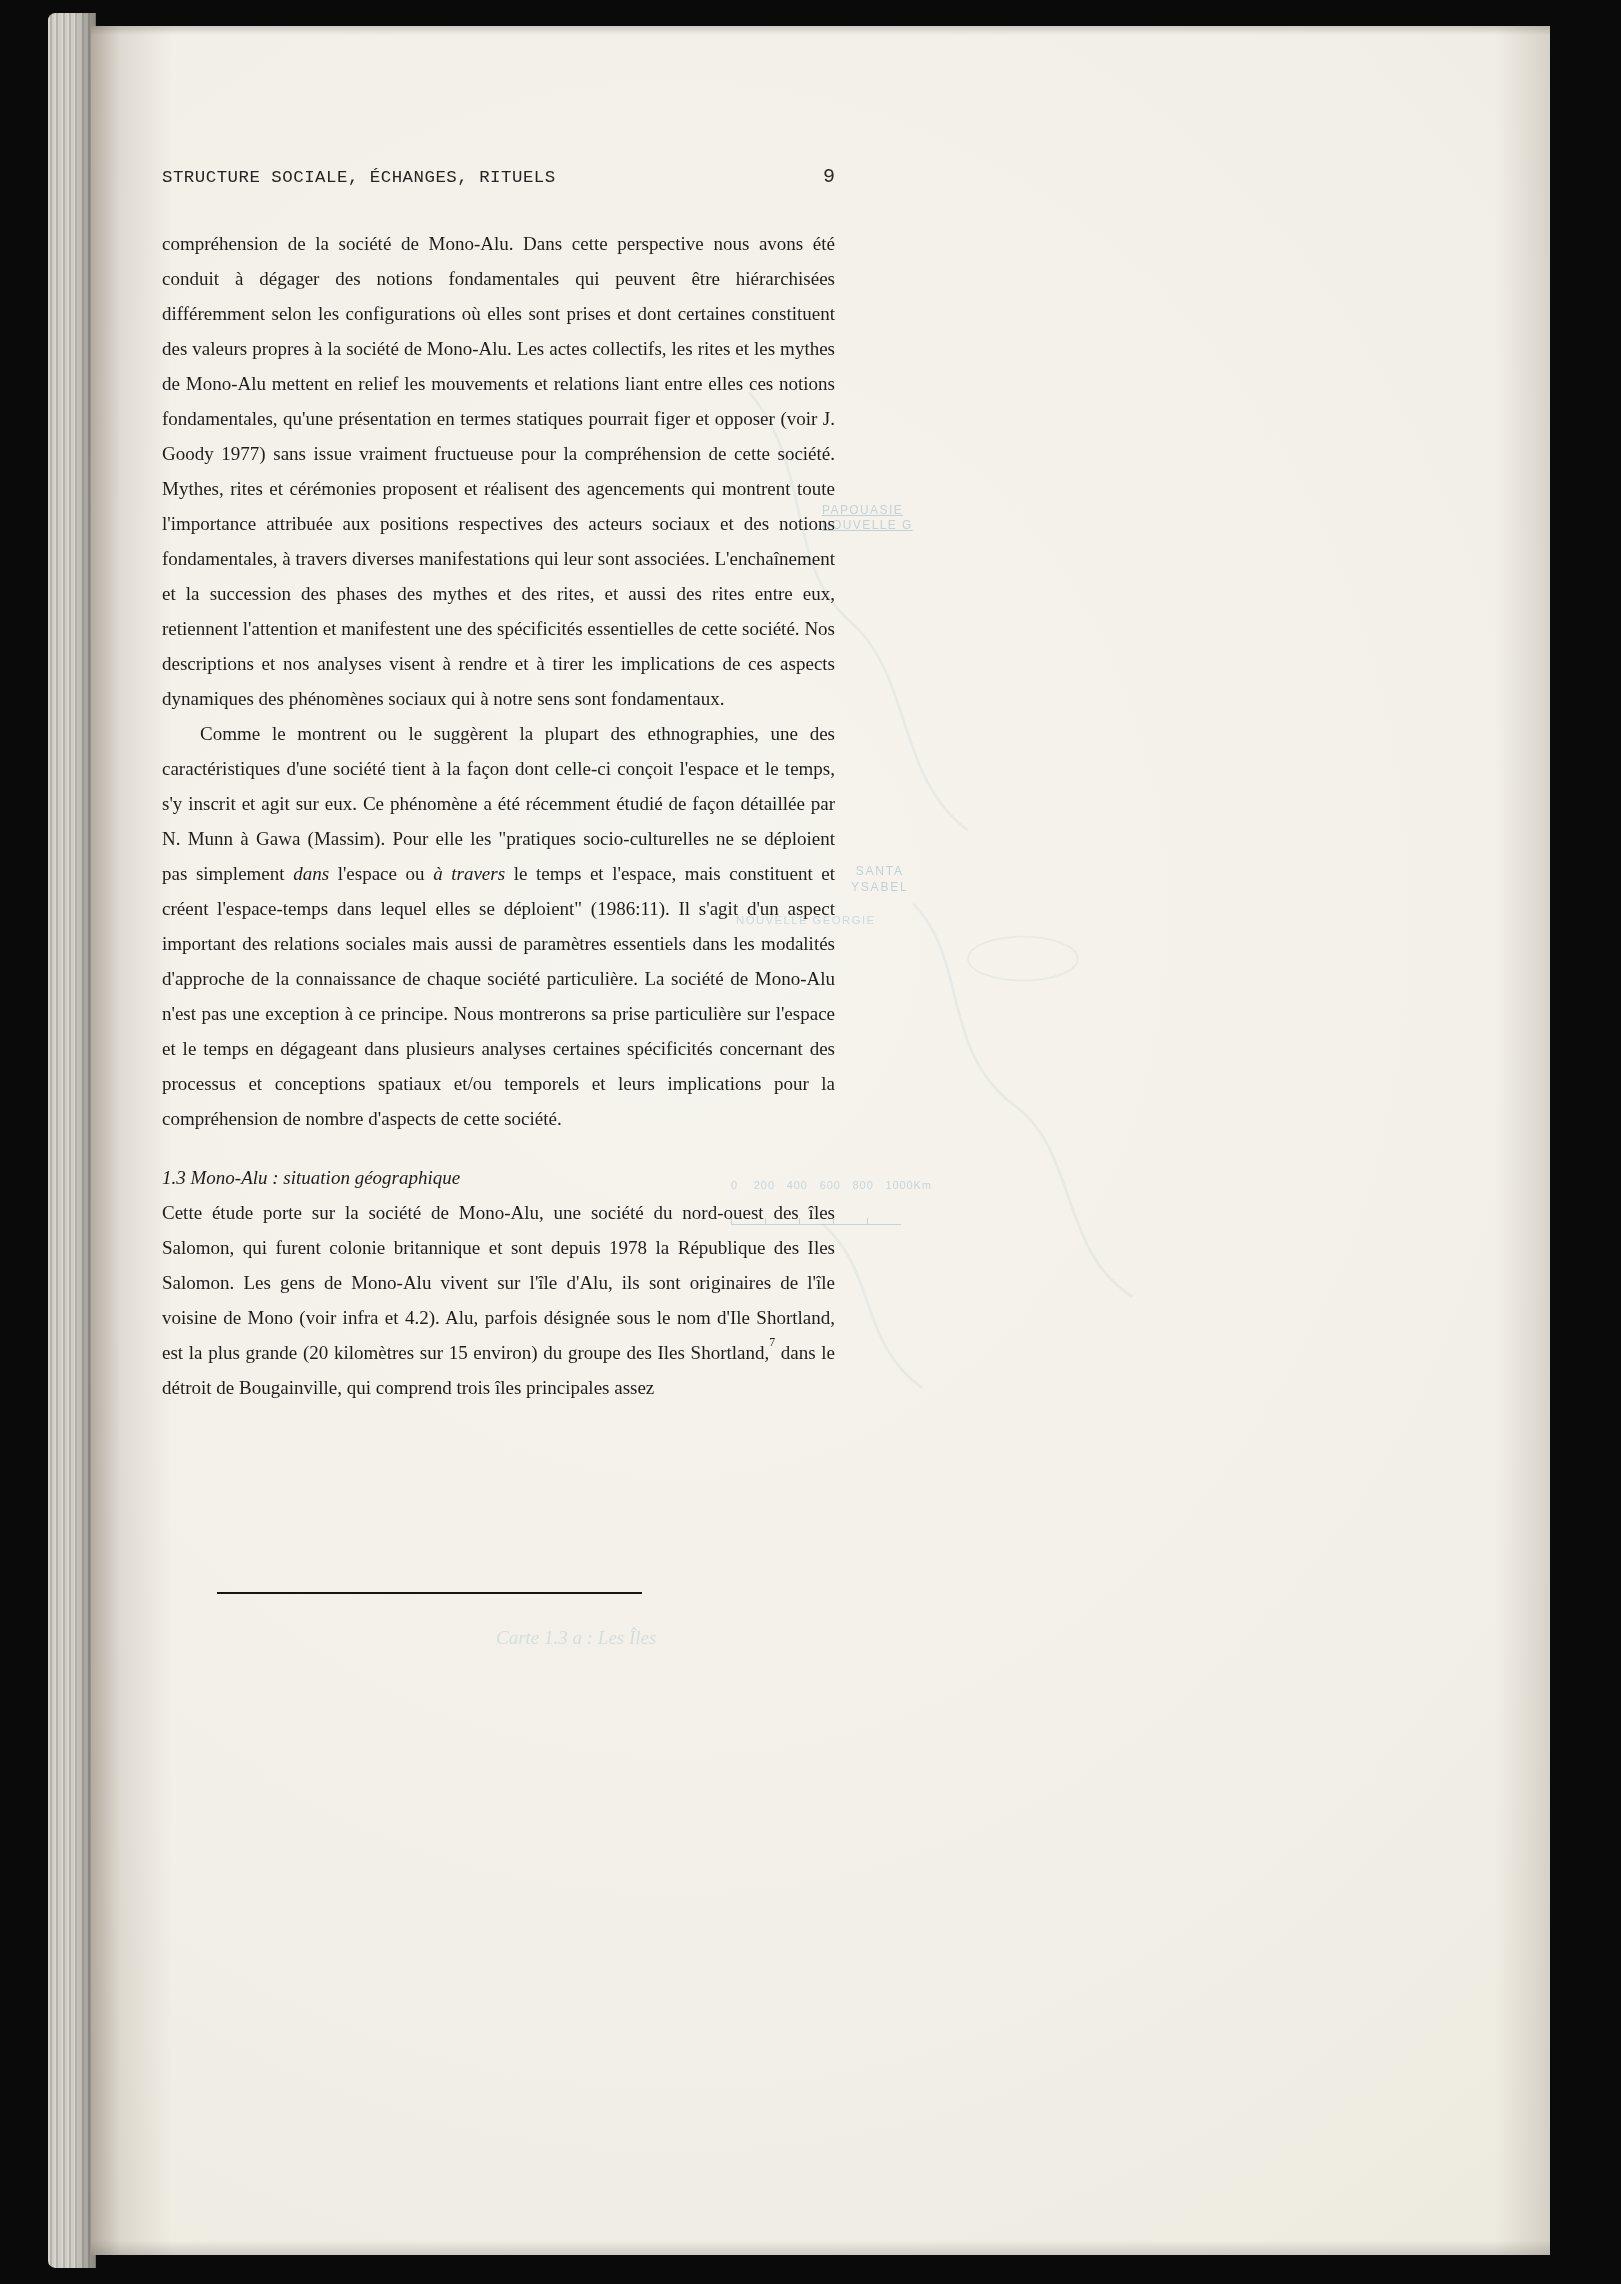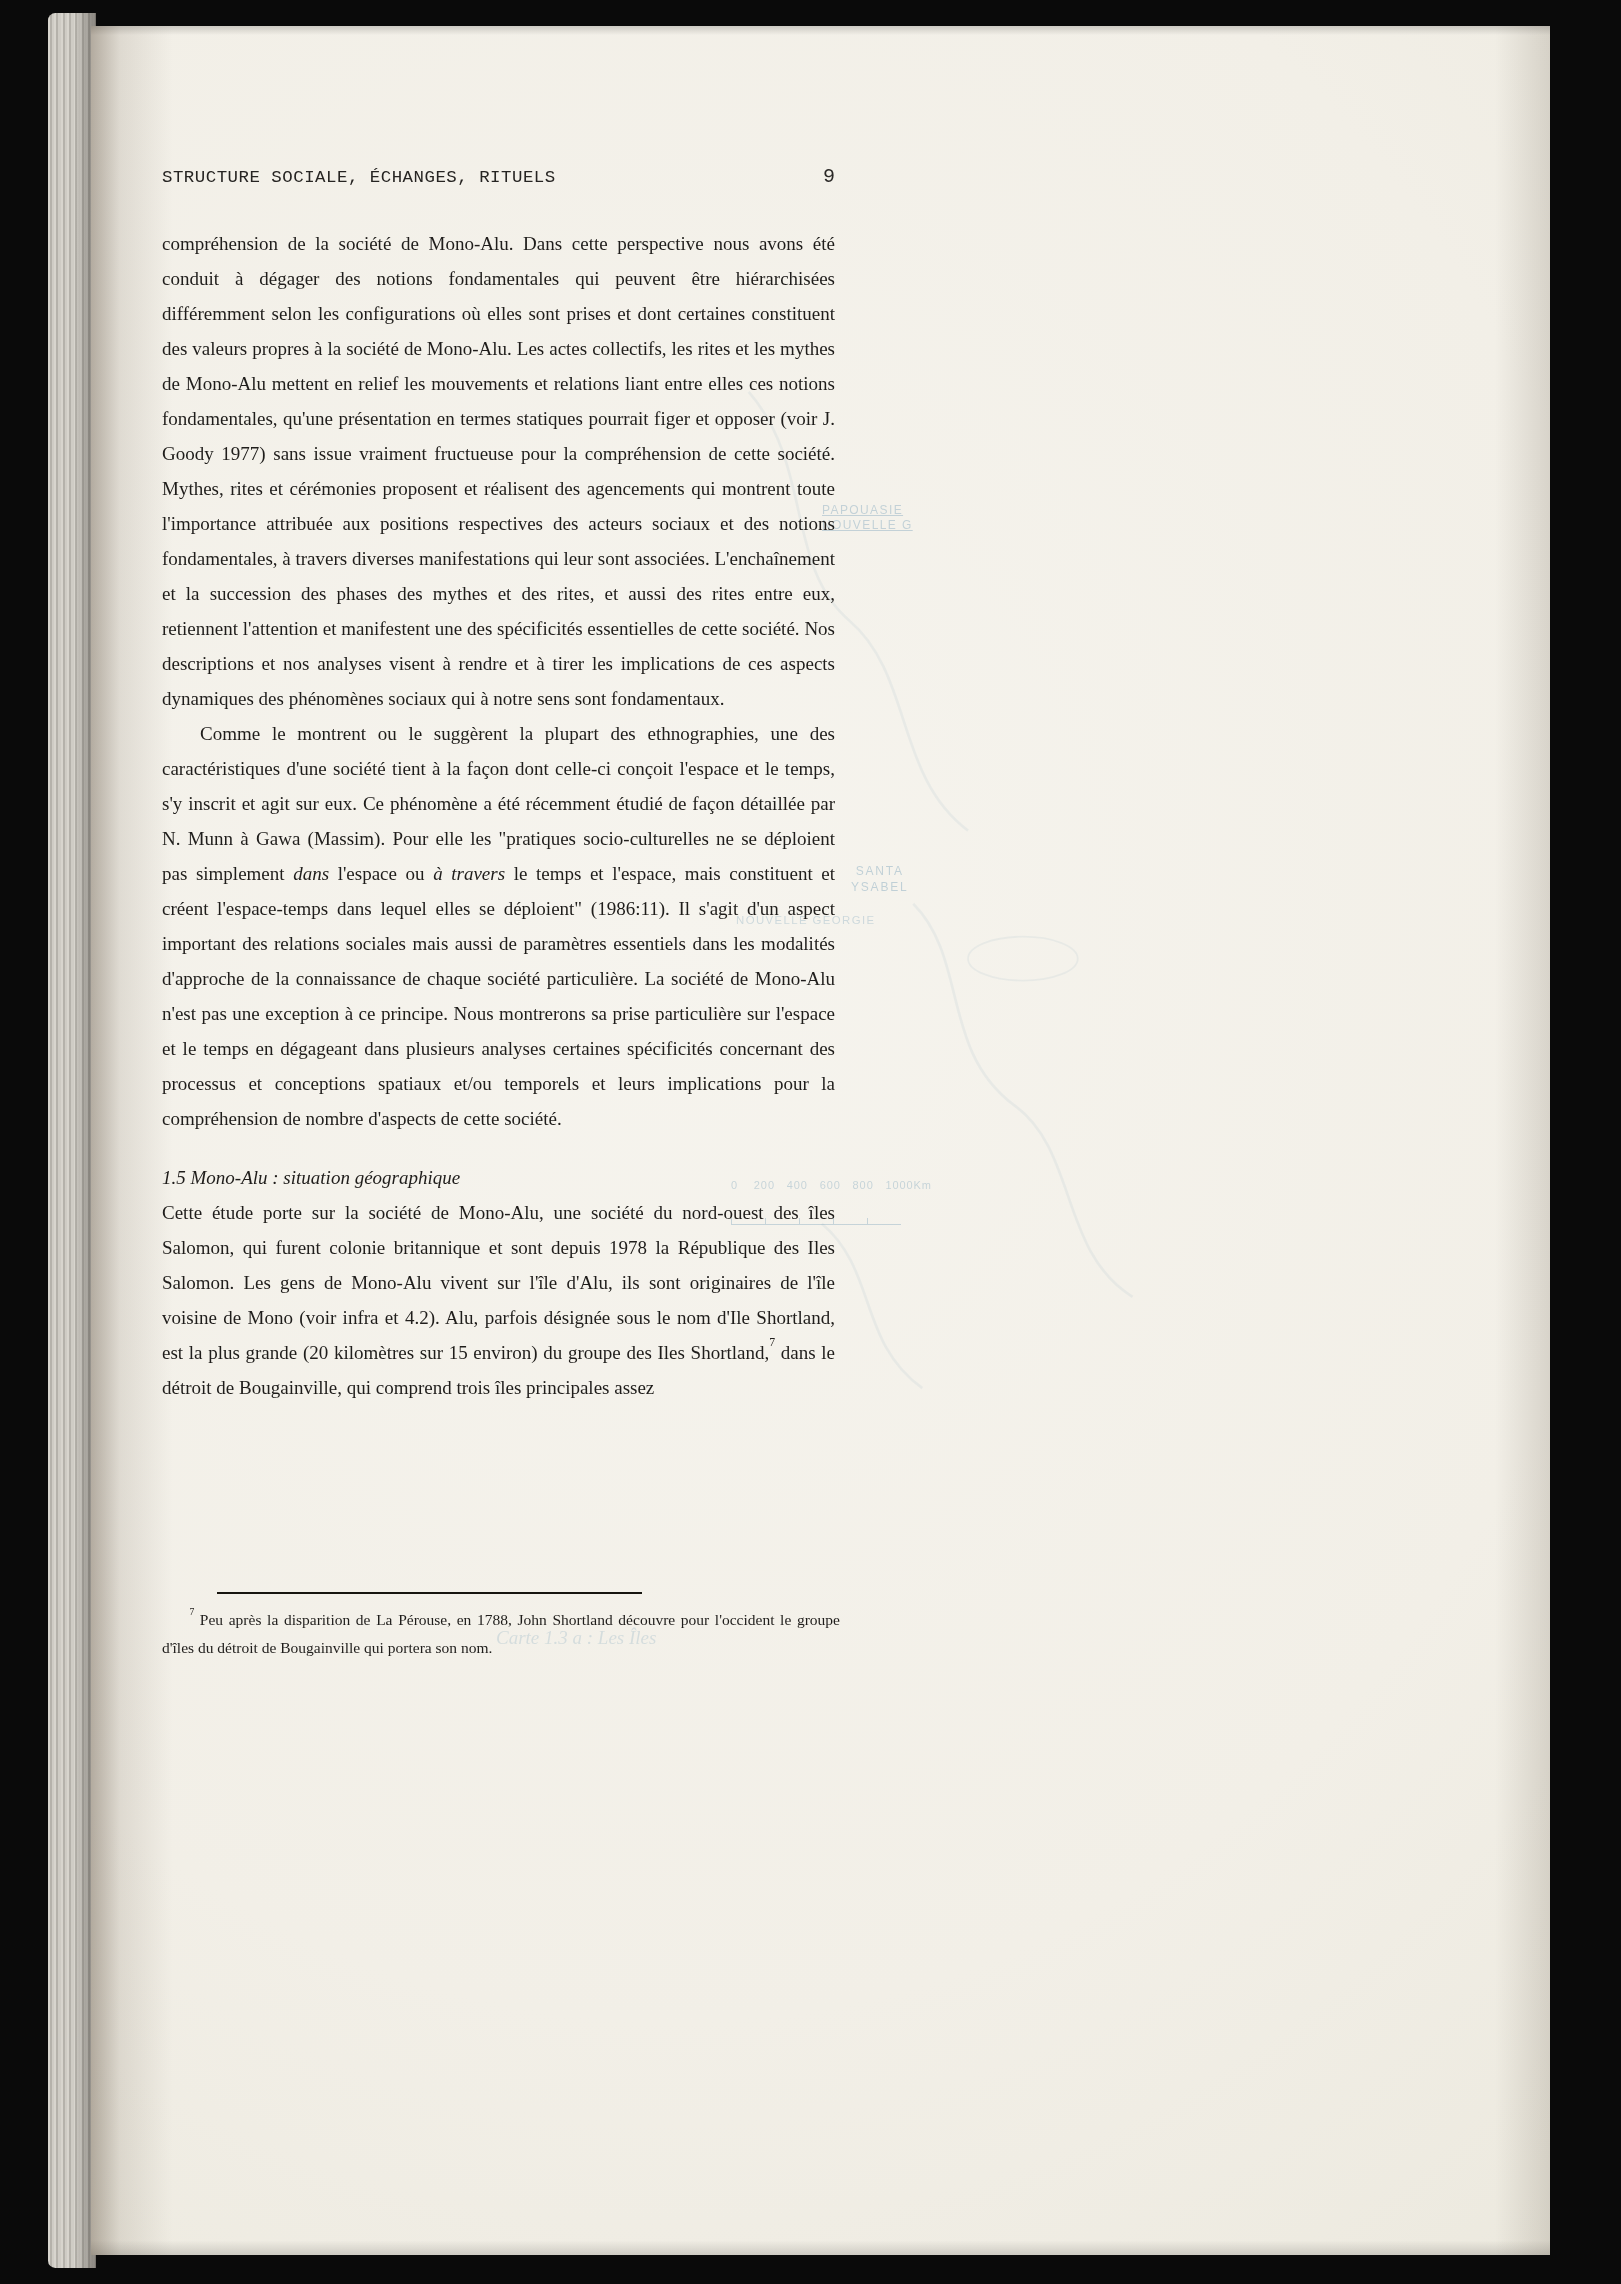--- a/index.html
+++ b/index.html
@@ -119,25 +119,24 @@
     <div class="ghost ghost-carte">Carte 1.3 a : Les Îles</div>
 
     <div class="content">
       <div class="header-row">
         <span class="running-title">STRUCTURE SOCIALE, ÉCHANGES, RITUELS</span>
         <span class="page-number">9</span>
       </div>
       <div id="body-text" class="body-text">
           <p class="para"><span>compréhension de la société de Mono-Alu. Dans cette perspective nous avons été conduit à dégager des notions fondamentales qui peuvent être hiérarchisées différemment selon les configurations où elles sont prises et dont certaines constituent des valeurs propres à la société de Mono-Alu. Les actes collectifs, les rites et les mythes de Mono-Alu mettent en relief les mouvements et relations liant entre elles ces notions fondamentales, qu'une présentation en termes statiques pourrait figer et opposer (voir J. Goody 1977) sans issue vraiment fructueuse pour la compréhension de cette société. Mythes, rites et cérémonies proposent et réalisent des agencements qui montrent toute l'importance attribuée aux positions respectives des acteurs sociaux et des notions fondamentales, à travers diverses manifestations qui leur sont associées. L'enchaînement et la succession des phases des mythes et des rites, et aussi des rites entre eux, retiennent l'attention et manifestent une des spécificités essentielles de cette société. Nos descriptions et nos analyses visent à rendre et à tirer les implications de ces aspects dynamiques des phénomènes sociaux qui à notre sens sont fondamentaux.</span></p>
           <p class="para indent"><span>Comme le montrent ou le suggèrent la plupart des ethnographies, une des caractéristiques d'une société tient à la façon dont celle-ci conçoit l'espace et le temps, s'y inscrit et agit sur eux. Ce phénomène a été récemment étudié de façon détaillée par N. Munn à Gawa (Massim). Pour elle les "pratiques socio-culturelles ne se déploient pas simplement </span><span class="it">dans</span><span> l'espace ou </span><span class="it">à travers</span><span> le temps et l'espace, mais constituent et créent l'espace-temps dans lequel elles se déploient" (1986:11). Il s'agit d'un aspect important des relations sociales mais aussi de paramètres essentiels dans les modalités d'approche de la connaissance de chaque société particulière. La société de Mono-Alu n'est pas une exception à ce principe. Nous montrerons sa prise particulière sur l'espace et le temps en dégageant dans plusieurs analyses certaines spécificités concernant des processus et conceptions spatiaux et/ou temporels et leurs implications pour la compréhension de nombre d'aspects de cette société.</span></p>
-          <div class="section-heading">1.5 Mono-Alu : situation géographique</div>
+          <div class="section-heading">1.3 Mono-Alu : situation géographique</div>
           <p class="para"><span>Cette étude porte sur la société de Mono-Alu, une société du nord-ouest des îles Salomon, qui furent colonie britannique et sont depuis 1978 la République des Iles Salomon. Les gens de Mono-Alu vivent sur l'île d'Alu, ils sont originaires de l'île voisine de Mono (voir infra et 4.2). Alu, parfois désignée sous le nom d'Ile Shortland, est la plus grande (20 kilomètres sur 15 environ) du groupe des Iles Shortland,</span><sup>7</sup><span> dans le détroit de Bougainville, qui comprend trois îles principales assez</span></p>
         </div>
     </div>
 
     <div class="footnote-area">
       <div class="footnote-rule"></div>
-      <div id="footnote-text" class="footnote"><sup>7</sup><span> Peu après la disparition de La Pérouse, en 1788, John Shortland découvre pour l'occident le groupe d'îles du détroit de Bougainville qui portera son nom.</span></div>
     </div>
 
   </div>
 </div>
 
 
 </body></html>

